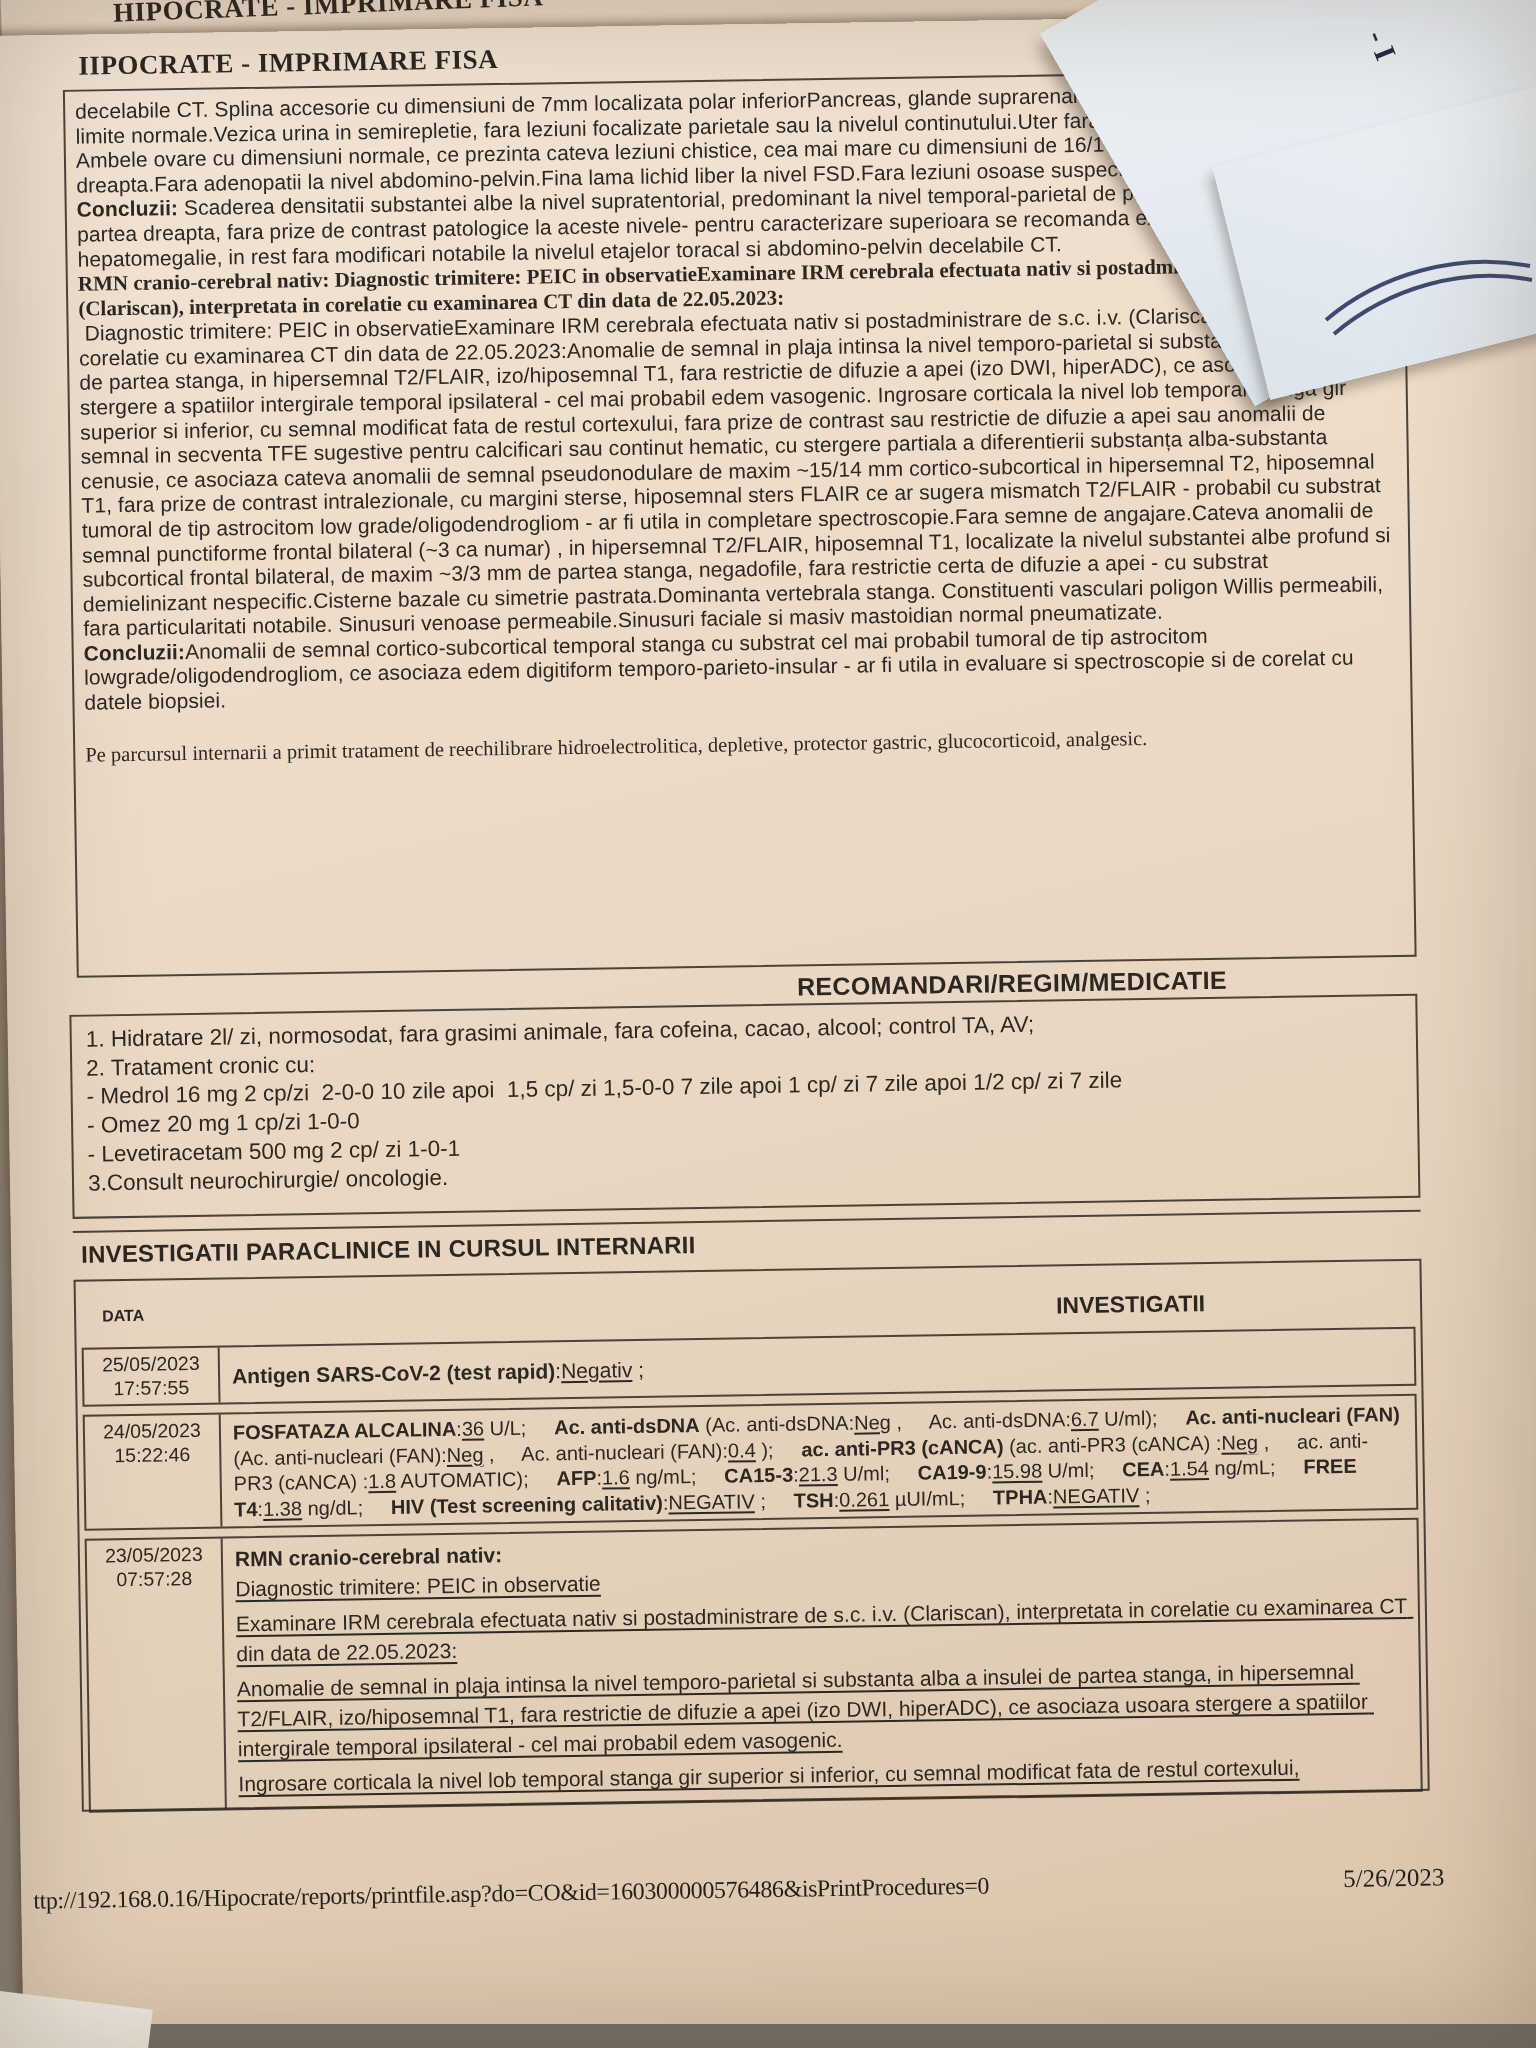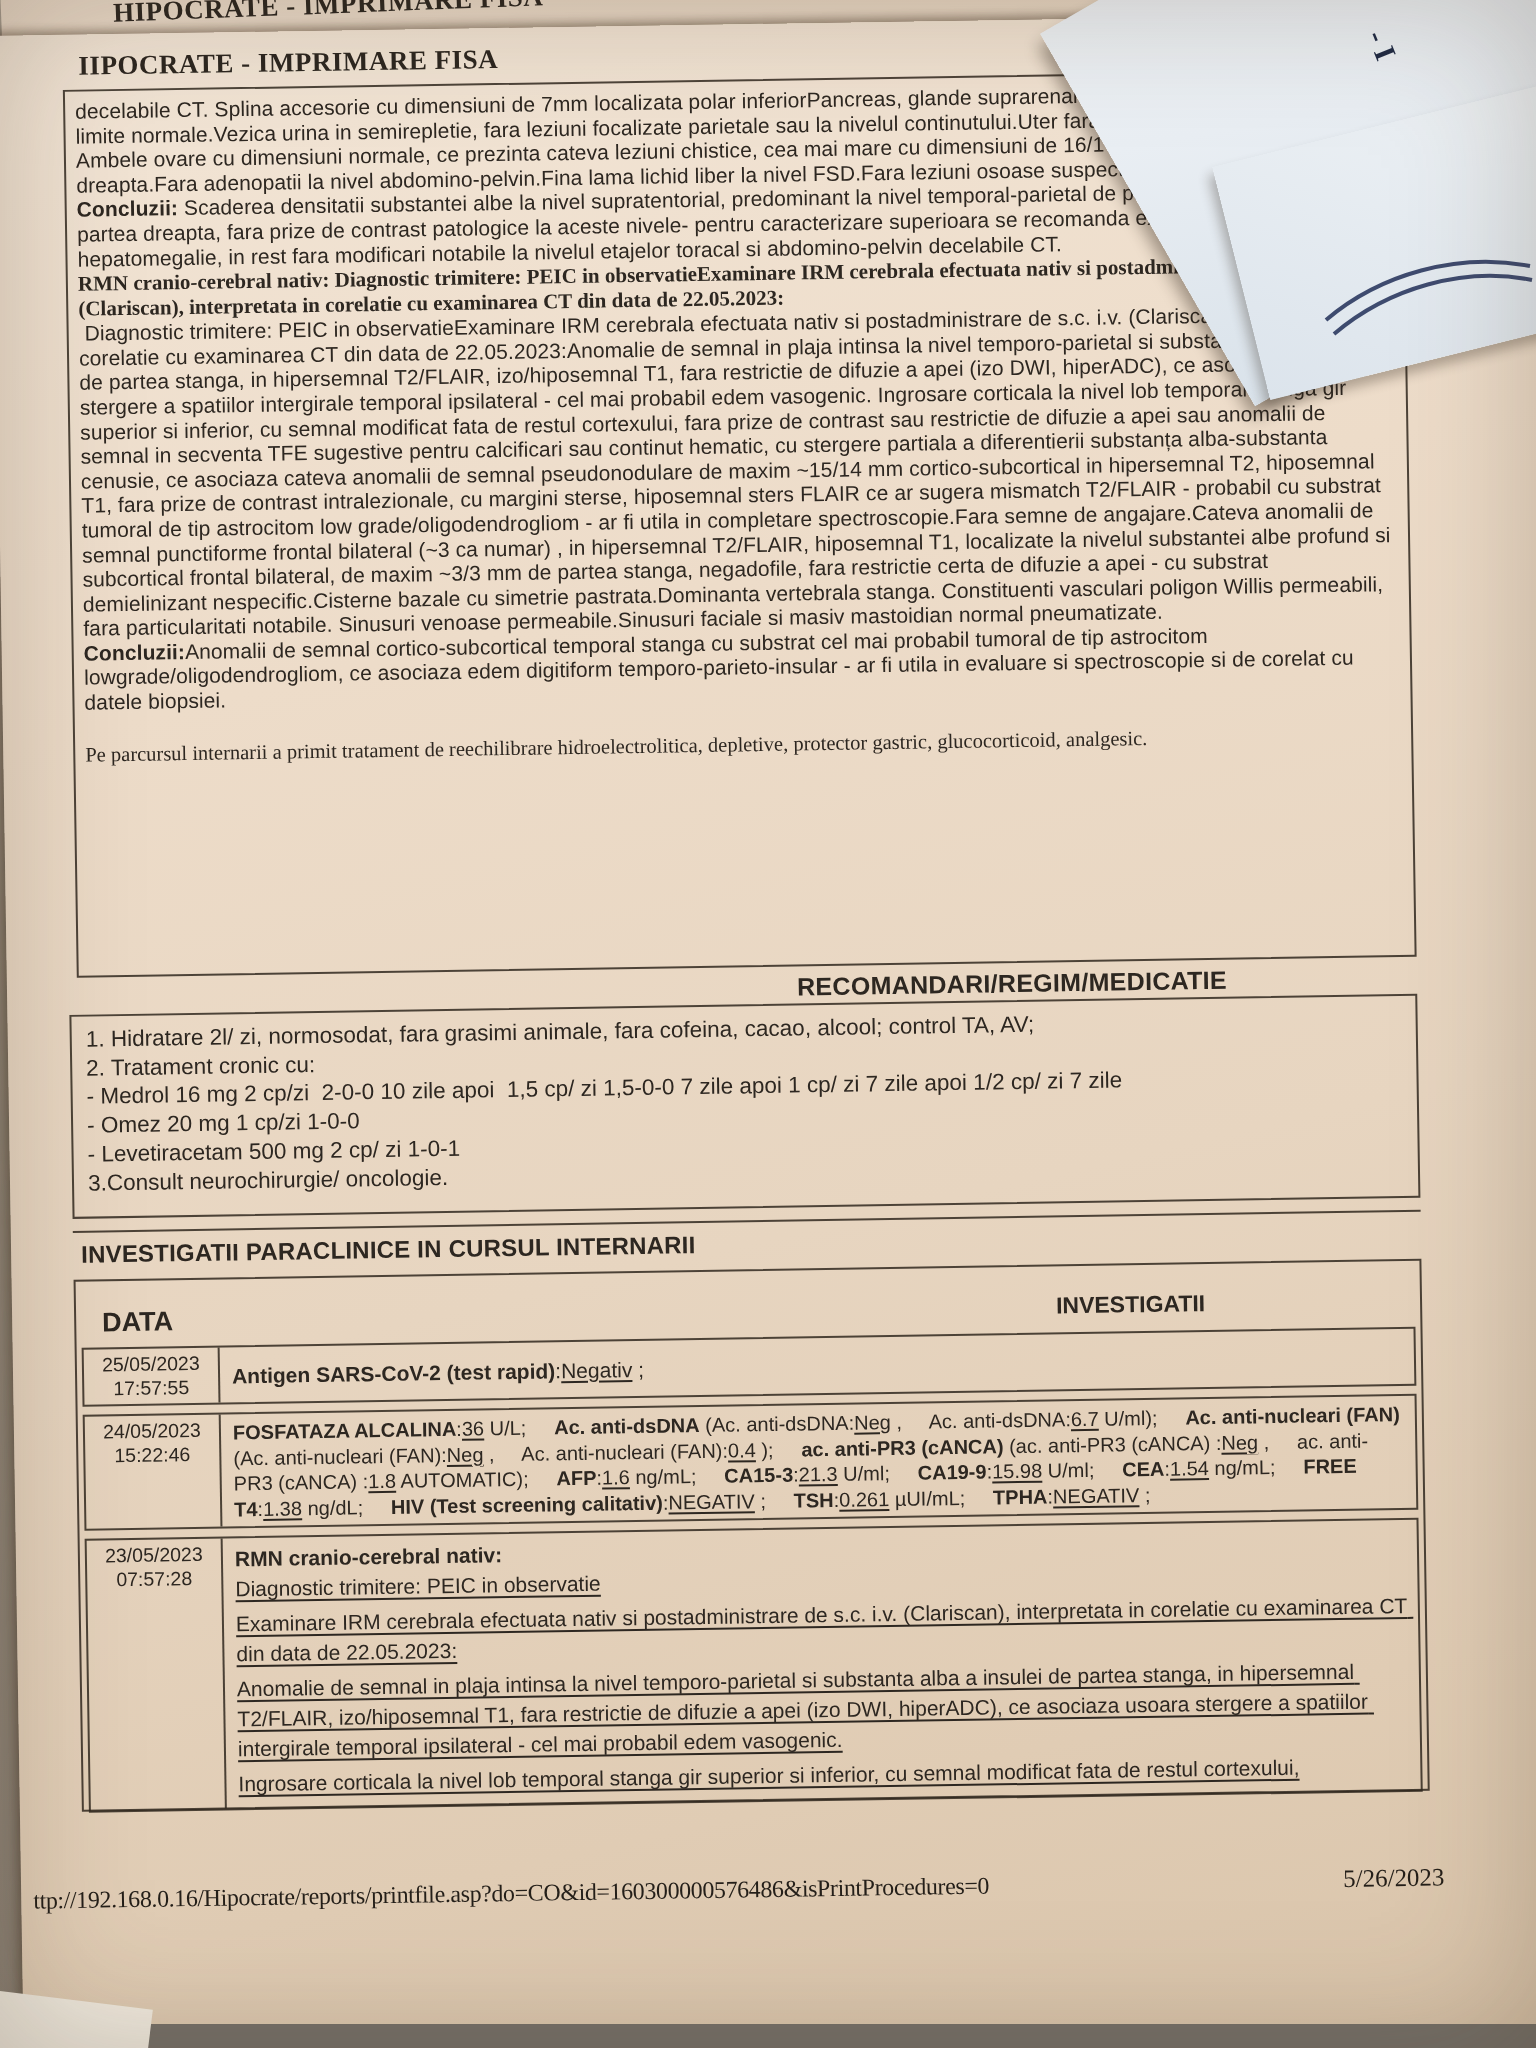--- a/index.html
+++ b/index.html
@@ -38,21 +38,21 @@
     padding-left:530px;text-align:center;font-weight:bold;font-size:25px;letter-spacing:.3px;}
   .rec-box{position:absolute;left:62px;top:980px;width:1348px;height:204px;border:2px solid rgba(48,40,31,.85);
     box-sizing:border-box;padding:9px 14px;}
   .rec-line{font-size:22.5px;line-height:28.7px;white-space:pre-wrap;}
 
   .inv-heading{position:absolute;left:62px;top:1196px;width:1348px;box-sizing:border-box;
     border-top:2px solid rgba(48,40,31,.85);padding:8px 0 6px 8px;font-weight:bold;font-size:24px;letter-spacing:.2px;}
   .inv-table{position:absolute;left:62px;top:1245px;width:1348px;height:532px;border:2px solid rgba(48,40,31,.85);
     box-sizing:border-box;display:flex;flex-direction:column;}
   .inv-head-row{position:relative;height:66px;flex:none;}
-  .col-data{position:absolute;left:26px;top:26px;font-weight:bold;font-size:27px;}
+  .col-data{position:absolute;left:26px;top:26px;font-weight:bold;font-size:16px;}
   .col-inv{position:absolute;left:980px;top:26px;font-weight:bold;font-size:23px;}
   .inv-row{border:2px solid rgba(48,40,31,.85);margin:0 5px 8px 5px;display:flex;flex:none;}
   .inv-row.grow{flex:1 1 auto;margin-bottom:5px;}
   .date-cell{width:136px;flex:none;border-right:2px solid rgba(48,40,31,.85);padding:4px 2px;
     font-size:19.5px;line-height:23.5px;text-align:center;box-sizing:border-box;}
   .content-cell{flex:1;padding:6px 10px 4px 12px;box-sizing:border-box;}
   .row1 .content-cell{display:flex;align-items:center;font-size:21px;}
   .rich{white-space:pre-wrap;font-size:20px;line-height:25.5px;}
   .rich span.u{text-decoration:underline;text-underline-offset:3px;}
   .rich span.b{font-weight:bold;}

